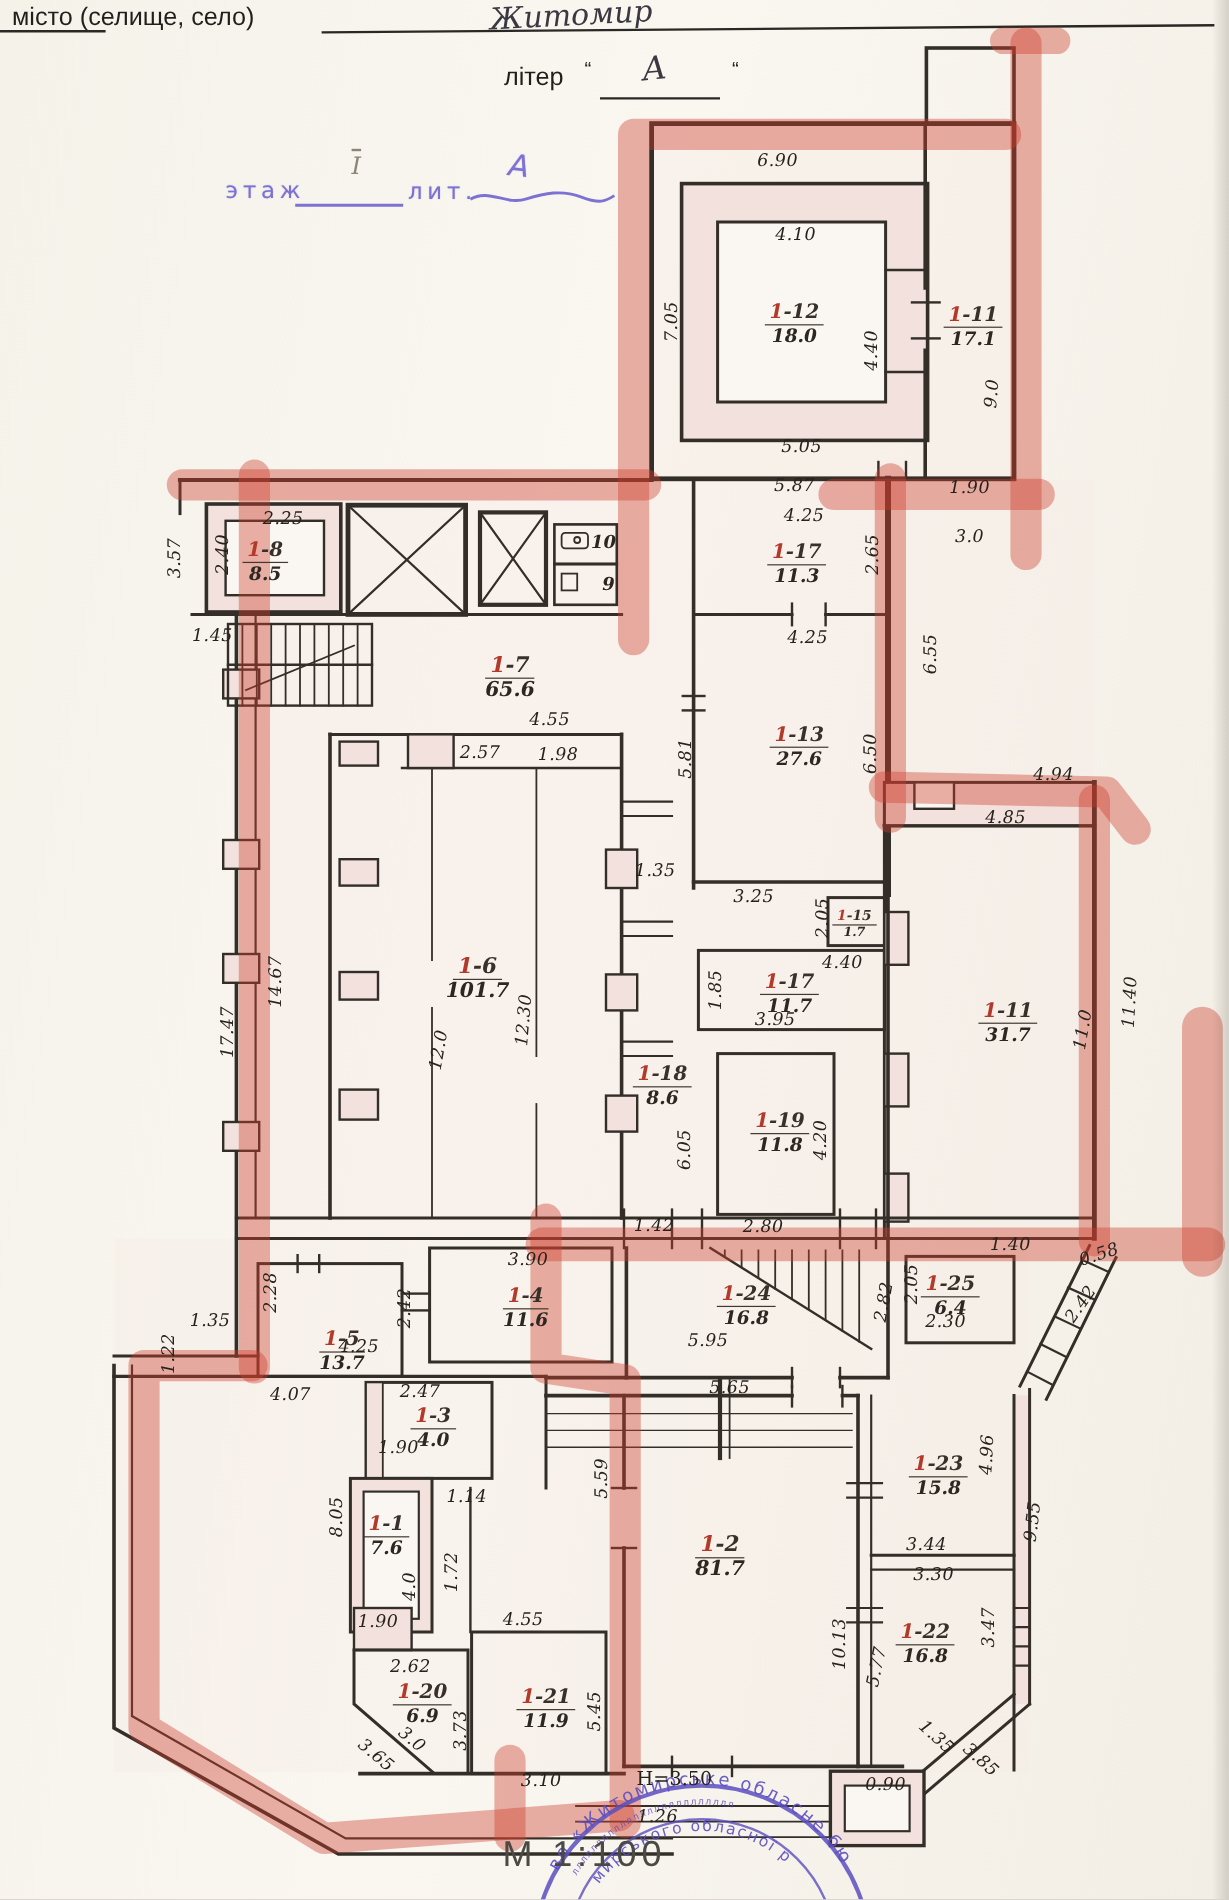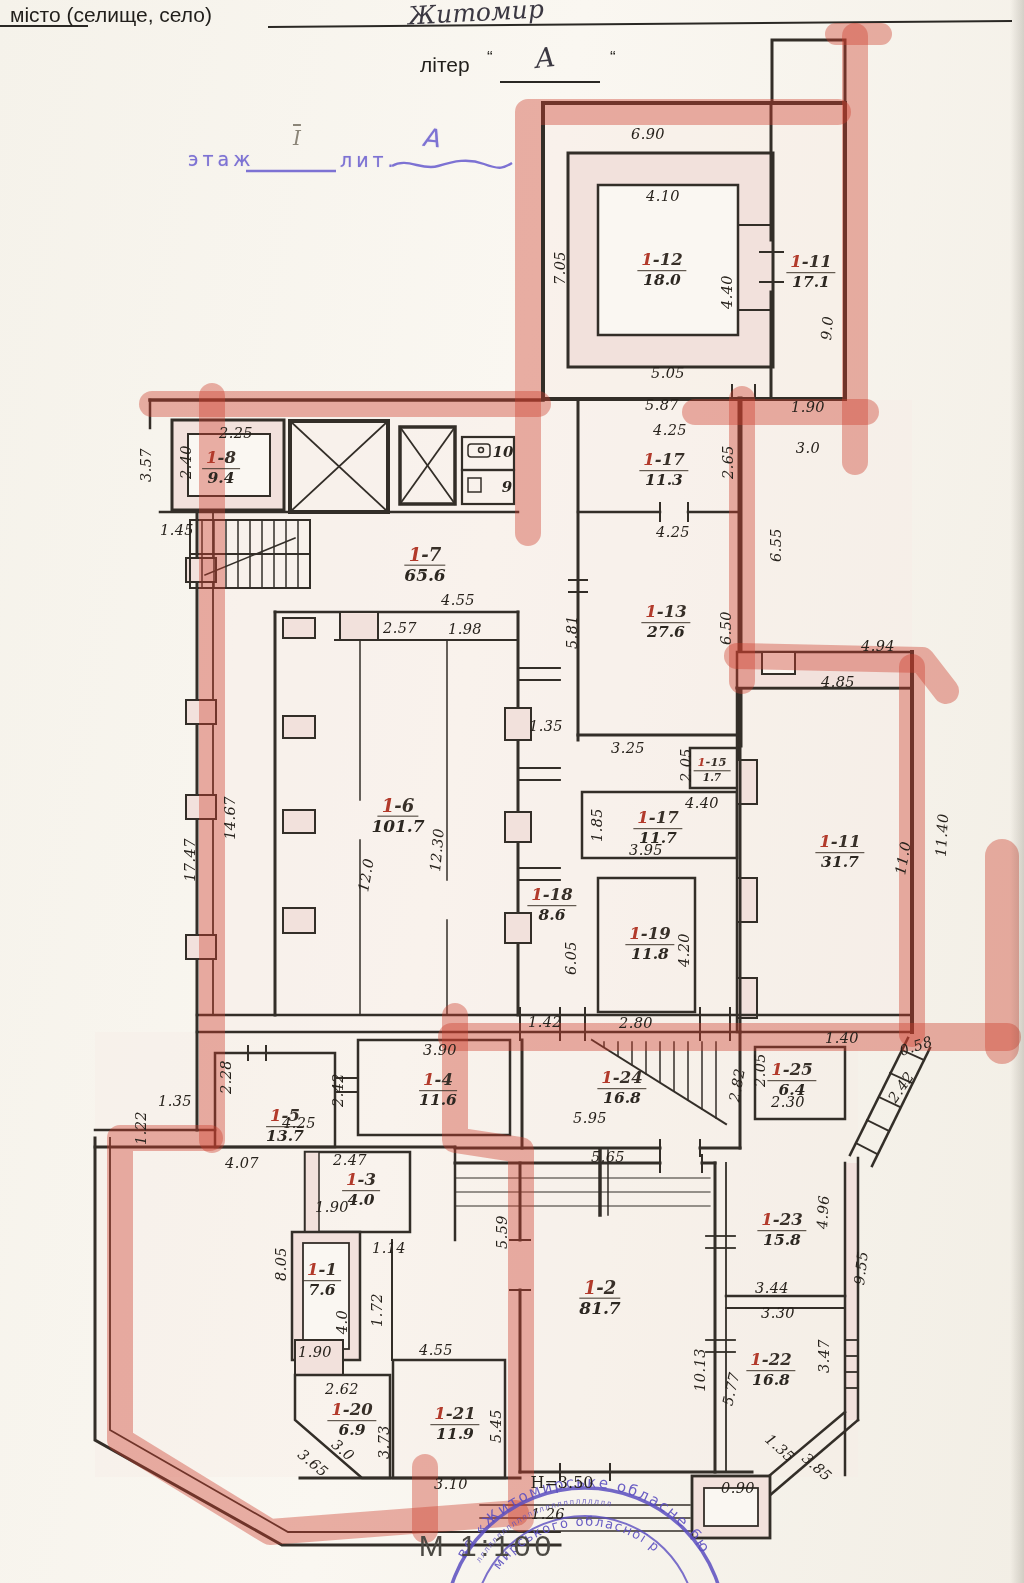--- a/index.html
+++ b/index.html
@@ -306,21 +306,21 @@
 
   <div class="blue" style="left:188px;top:148px;font-size:19px">этаж</div>
   <div class="pencil" style="left:293px;top:126px;font-size:20px">І</div>
   <div class="blue" style="left:340px;top:149px;font-size:19px">лит.</div>
   <div class="blue" style="left:424px;top:124px;font-size:25px;font-style:italic;transform:rotate(6deg)">А</div>
 
   <div class="room" style="left:662px;top:270px"><span class="rn"><span class="sec">1</span><span>-12</span></span><span class="ra">18.0</span></div>
   <div class="room" style="left:811px;top:272px"><span class="rn"><span class="sec">1</span><span>-11</span></span><span class="ra">17.1</span></div>
   <div class="room" style="left:664px;top:470px"><span class="rn"><span class="sec">1</span><span>-17</span></span><span class="ra">11.3</span></div>
   <div class="room" style="left:666px;top:622px"><span class="rn"><span class="sec">1</span><span>-13</span></span><span class="ra">27.6</span></div>
-  <div class="room" style="left:221px;top:468px"><span class="rn"><span class="sec">1</span><span>-8</span></span><span class="ra">9.4</span></div>
+  <div class="room" style="left:221px;top:468px"><span class="rn"><span class="sec">1</span><span>-8</span></span><span class="ra">8.5</span></div>
   <div class="room lg" style="left:425px;top:565px"><span class="rn"><span class="sec">1</span><span>-7</span></span><span class="ra">65.6</span></div>
   <div class="room lg" style="left:398px;top:816px"><span class="rn"><span class="sec">1</span><span>-6</span></span><span class="ra">101.7</span></div>
   <div class="room sm" style="left:712px;top:768px"><span class="rn"><span class="sec">1</span><span>-15</span></span><span class="ra">1.7</span></div>
   <div class="room" style="left:658px;top:828px"><span class="rn"><span class="sec">1</span><span>-17</span></span><span class="ra">11.7</span></div>
   <div class="room" style="left:840px;top:852px"><span class="rn"><span class="sec">1</span><span>-11</span></span><span class="ra">31.7</span></div>
   <div class="room" style="left:552px;top:905px"><span class="rn"><span class="sec">1</span><span>-18</span></span><span class="ra">8.6</span></div>
   <div class="room" style="left:650px;top:944px"><span class="rn"><span class="sec">1</span><span>-19</span></span><span class="ra">11.8</span></div>
   <div class="room" style="left:285px;top:1126px"><span class="rn"><span class="sec">1</span><span>-5</span></span><span class="ra">13.7</span></div>
   <div class="room" style="left:438px;top:1090px"><span class="rn"><span class="sec">1</span><span>-4</span></span><span class="ra">11.6</span></div>
   <div class="room" style="left:622px;top:1088px"><span class="rn"><span class="sec">1</span><span>-24</span></span><span class="ra">16.8</span></div>

